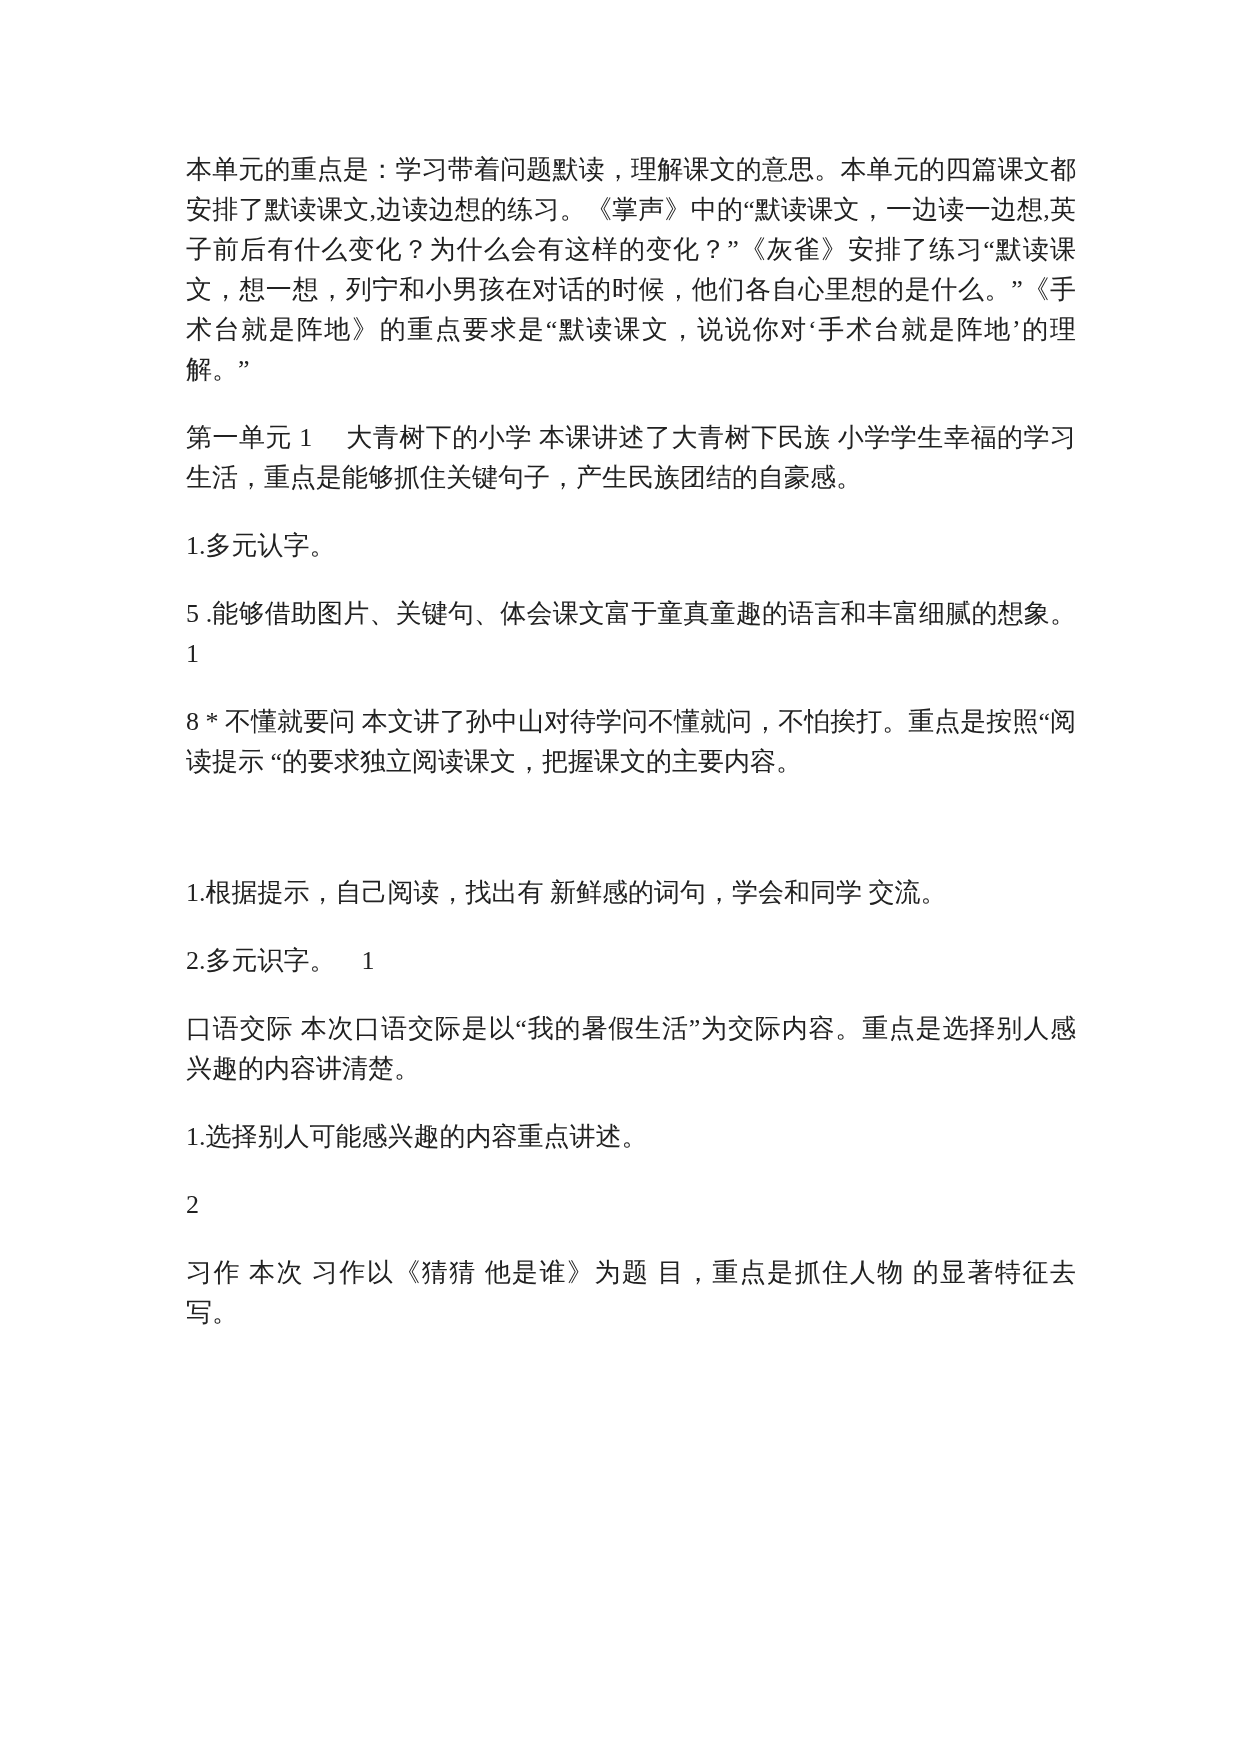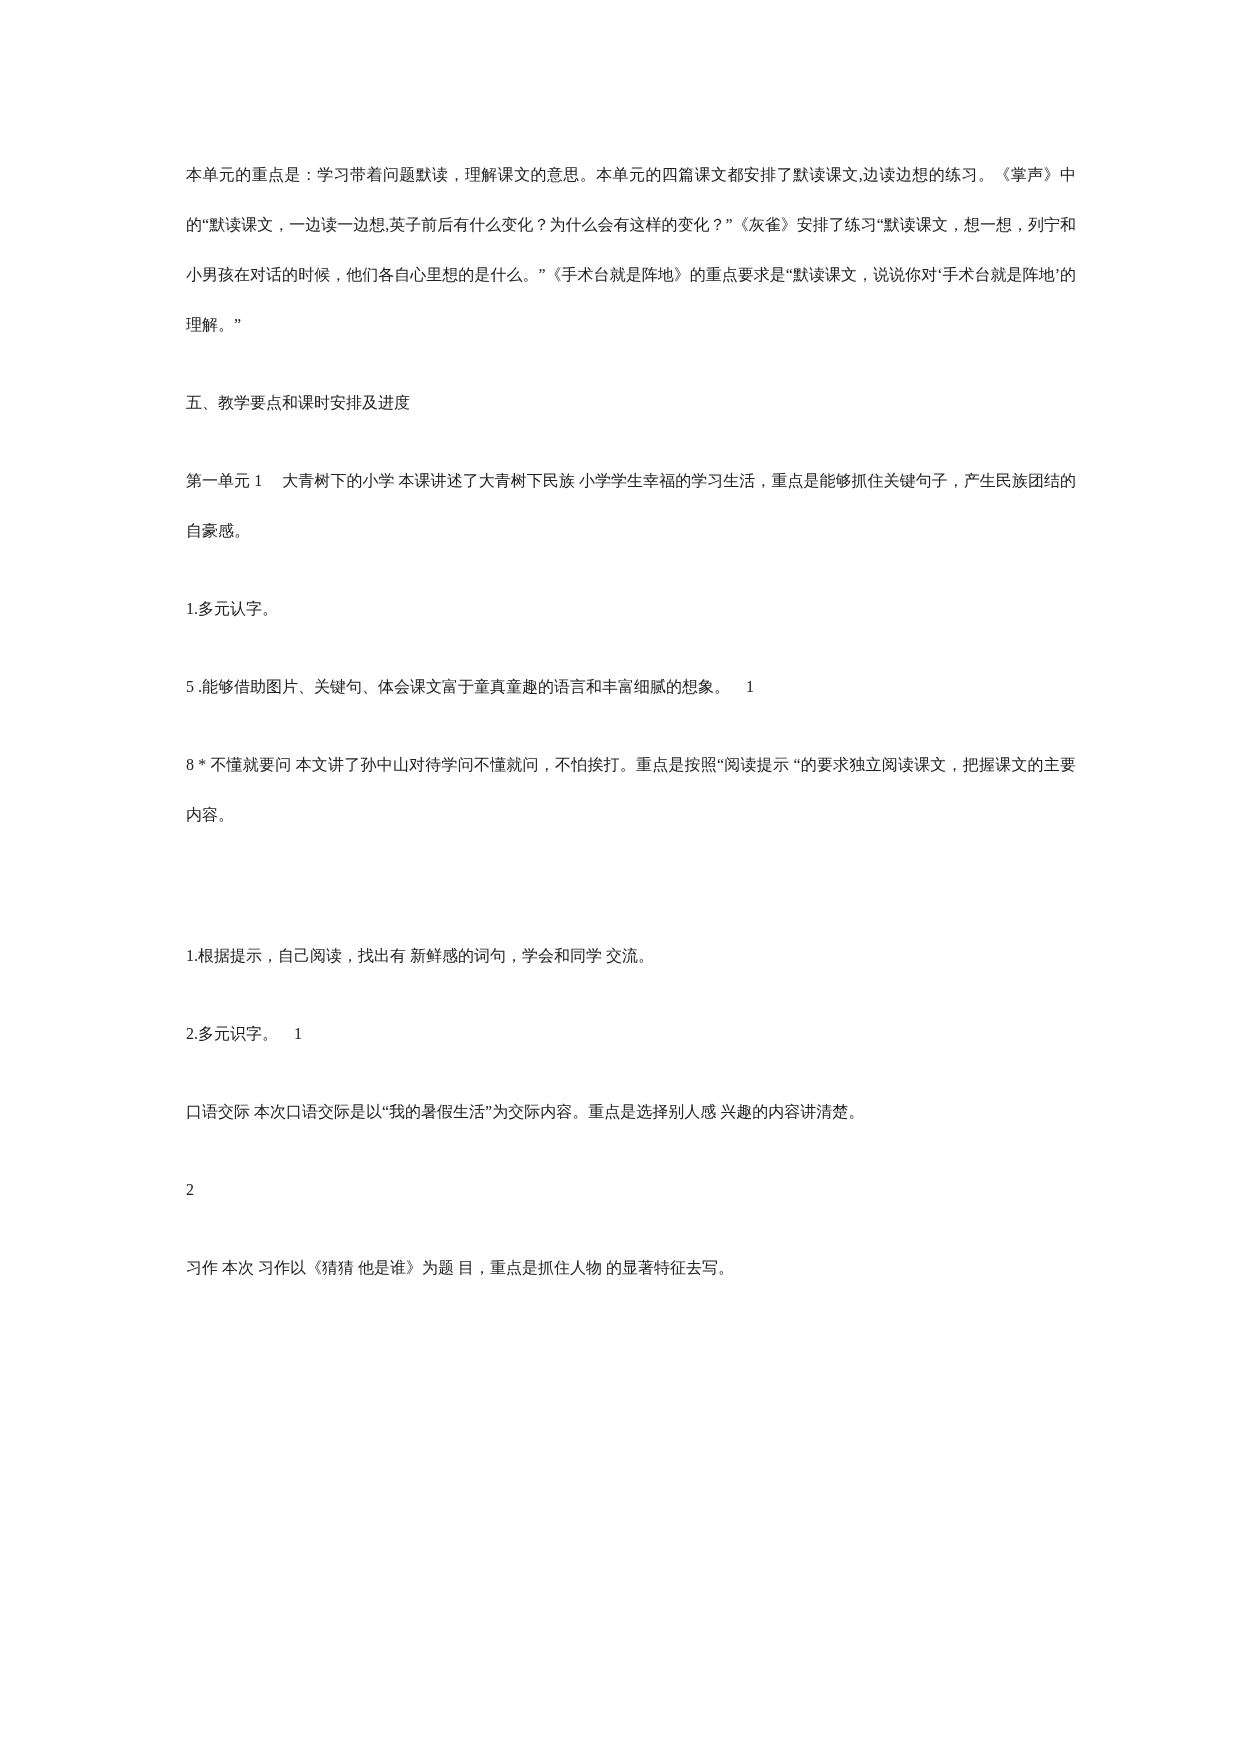--- a/index.html
+++ b/index.html
@@ -13,40 +13,40 @@
     position: relative;
     font-family: "Liberation Serif", "DejaVu Serif", serif;
     overflow: hidden;
   }
   .doc-content {
     position: absolute;
     left: 186px;
     top: 150px;
     width: 890px;
     color: #212121;
-    font-size: 16px;
-    line-height: 50px;
+    font-size: 26px;
+    line-height: 40px;
   }
   .para {
     margin: 0 0 28px 0;
     min-height: 35px;
     text-align: justify;
     white-space: pre-wrap;
     word-break: normal;
   }
 </style>
 </head>
 <body>
 
 <main class="doc-content">
   <p class="para">本单元的重点是：学习带着问题默读，理解课文的意思。本单元的四篇课文都安排了默读课文,边读边想的练习。《掌声》中的“默读课文，一边读一边想,英子前后有什么变化？为什么会有这样的变化？”《灰雀》安排了练习“默读课文，想一想，列宁和小男孩在对话的时候，他们各自心里想的是什么。”《手术台就是阵地》的重点要求是“默读课文，说说你对‘手术台就是阵地’的理解。”</p>
-  <p class="para">五、教学要点和课时安排及进度</p>
   <p class="para">第一单元 1　 大青树下的小学 本课讲述了大青树下民族 小学学生幸福的学习生活，重点是能够抓住关键句子，产生民族团结的自豪感。</p>
   <p class="para">1.多元认字。</p>
   <p class="para">5 .能够借助图片、关键句、体会课文富于童真童趣的语言和丰富细腻的想象。　1</p>
   <p class="para">8 * 不懂就要问 本文讲了孙中山对待学问不懂就问，不怕挨打。重点是按照“阅读提示 “的要求独立阅读课文，把握课文的主要内容。</p>
   <p class="para"></p>
   <p class="para">1.根据提示，自己阅读，找出有 新鲜感的词句，学会和同学 交流。</p>
   <p class="para">2.多元识字。　1</p>
   <p class="para">口语交际 本次口语交际是以“我的暑假生活”为交际内容。重点是选择别人感 兴趣的内容讲清楚。</p>
+  <p class="para">1.选择别人可能感兴趣的内容重点讲述。</p>
   <p class="para">2</p>
   <p class="para">习作 本次 习作以《猜猜 他是谁》为题 目，重点是抓住人物 的显著特征去写。</p>
 </main>
 
 </body></html>

